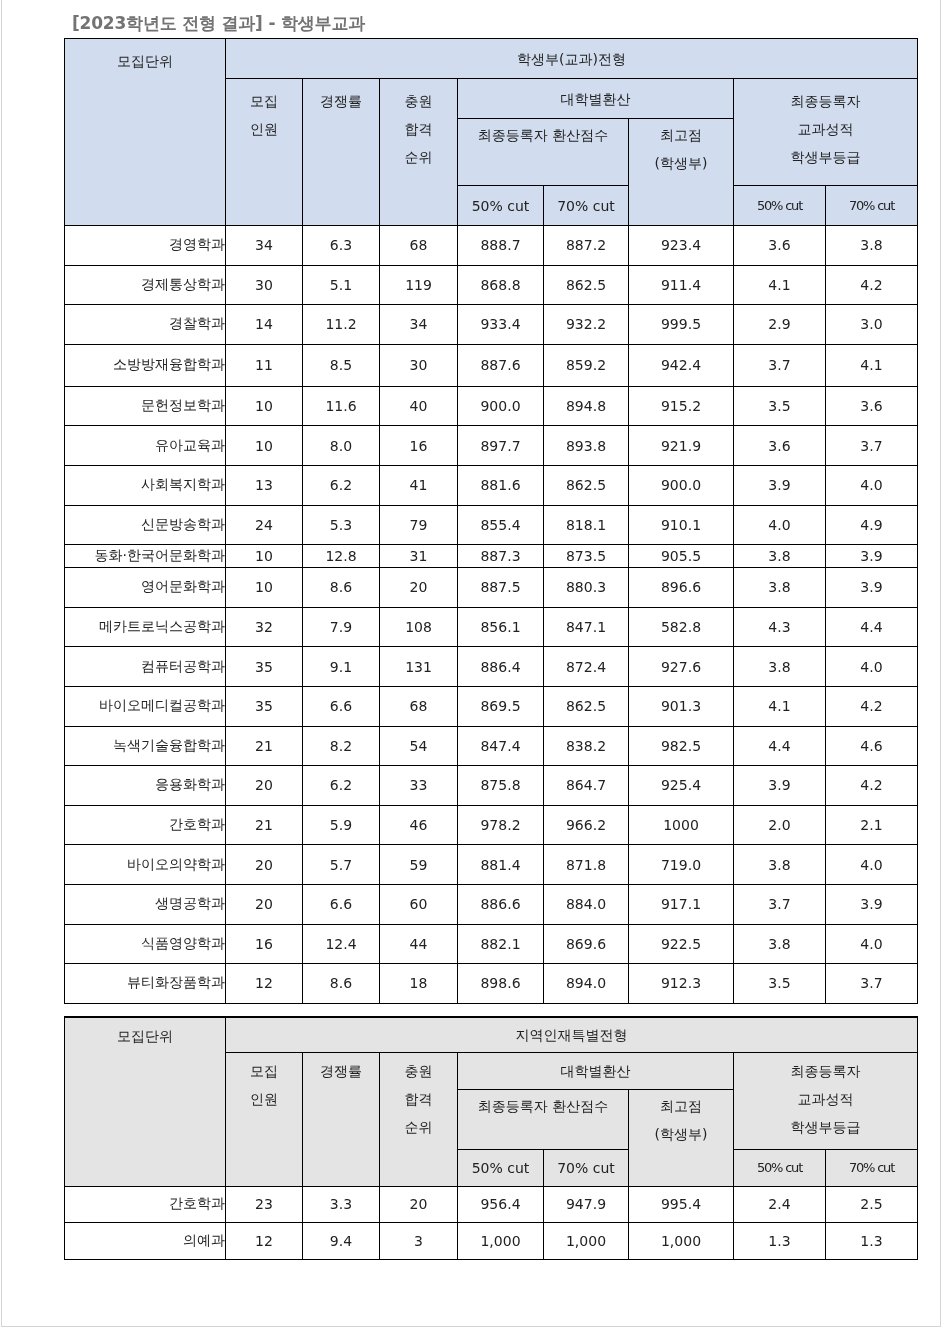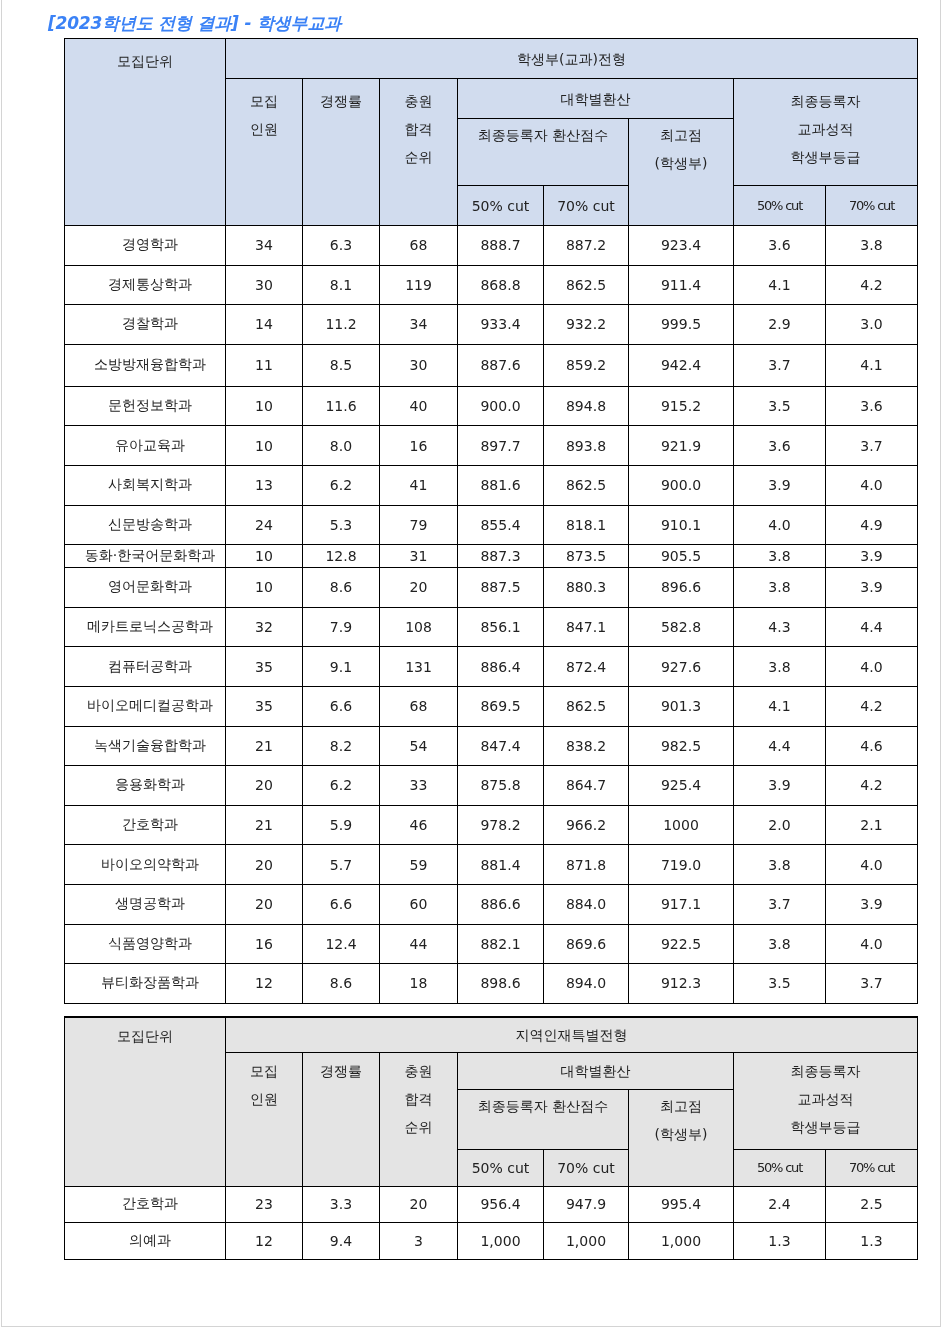--- a/index.html
+++ b/index.html
@@ -9,42 +9,41 @@
     font-family: "DejaVu Sans", "Liberation Sans", sans-serif;
     color: #222;
     position: relative;
     overflow: hidden;
   }
   .page-border {
     position: absolute; left: 1px; top: -2px; width: 940px; height: 1329px;
     border: 1px solid #d4d4d4; border-top: none; box-sizing: border-box;
   }
   .title {
-    position: absolute; left: 48px; top: 12px;
+    position: absolute; left: 72px; top: 12px;
     font-family: "DejaVu Sans", sans-serif;
-    font-weight: bold; font-size: 17px; color: #3b82f6;
+    font-weight: bold; font-size: 17px; color: #737373;
     letter-spacing: -0.2px;
     white-space: nowrap;
-    font-style: italic;
   }
   table.grid {
     position: absolute; left: 64px;
     border-collapse: collapse;
     table-layout: fixed;
     font-size: 14px;
   }
   table.grid td {
     border: 1px solid #000;
     padding: 0;
     text-align: center;
     vertical-align: middle;
     white-space: nowrap;
     overflow: hidden;
   }
-  table.grid td.lbl { text-align: center; padding-left: 10px; }
+  table.grid td.lbl { text-align: right; padding-left: 10px; }
   .hdr-blue td.h { background: #d1dcee; }
   .hdr-gray td.h { background: #e4e4e4; }
   td.h { vertical-align: top !important; padding-top: 8px !important; line-height: 28px; }
   td.h.mid { vertical-align: middle !important; padding-top: 0 !important; }
   td.h.cut { vertical-align: middle !important; padding-top: 0 !important; }
   td.h.cut-narrow { vertical-align: middle !important; padding-top: 0 !important; letter-spacing: -1.2px; font-size: 13px; }
   .t1 { top: 38px; }
   .t2 { top: 1016px; border-top: 2px solid #000; }
   .ml { display: block; }
 </style>
@@ -110,21 +109,21 @@
         <td>68</td>
         <td>888.7</td>
         <td>887.2</td>
         <td>923.4</td>
         <td>3.6</td>
         <td>3.8</td>
       </tr>
       <tr style="height: 39.6px;">
         <td class="lbl">경제통상학과</td>
         <td>30</td>
-        <td>8.1</td>
+        <td>5.1</td>
         <td>119</td>
         <td>868.8</td>
         <td>862.5</td>
         <td>911.4</td>
         <td>4.1</td>
         <td>4.2</td>
       </tr>
       <tr style="height: 39.6px;">
         <td class="lbl">경찰학과</td>
         <td>14</td>

